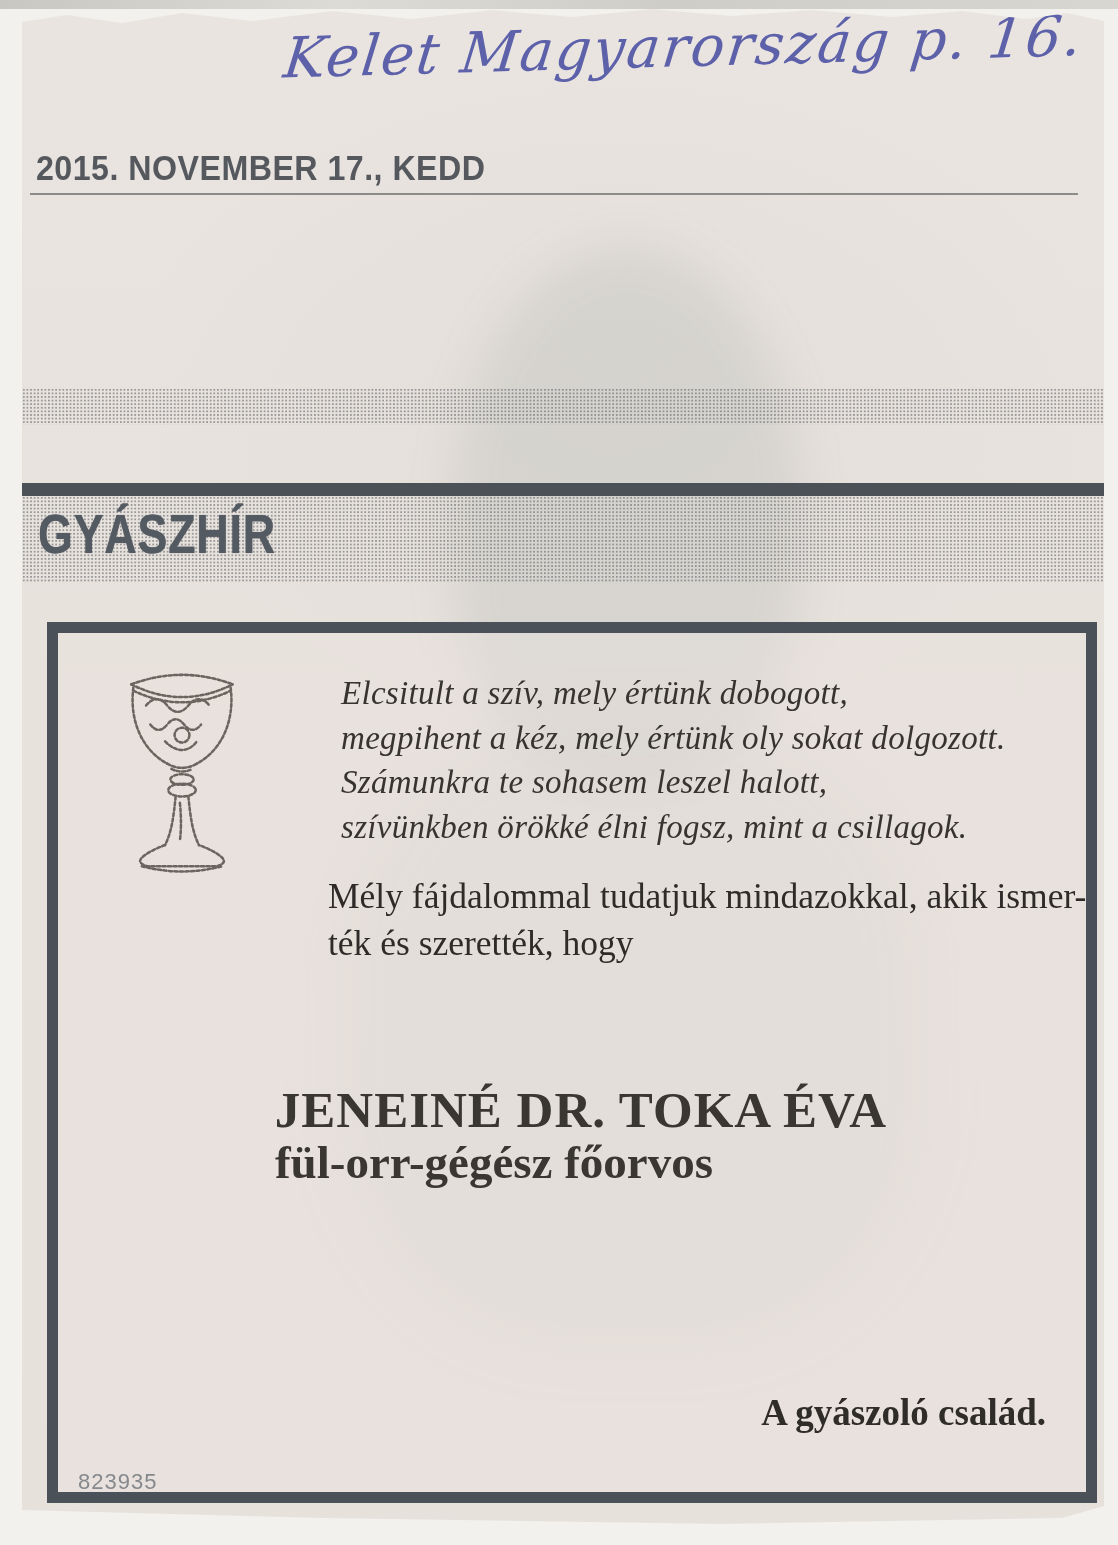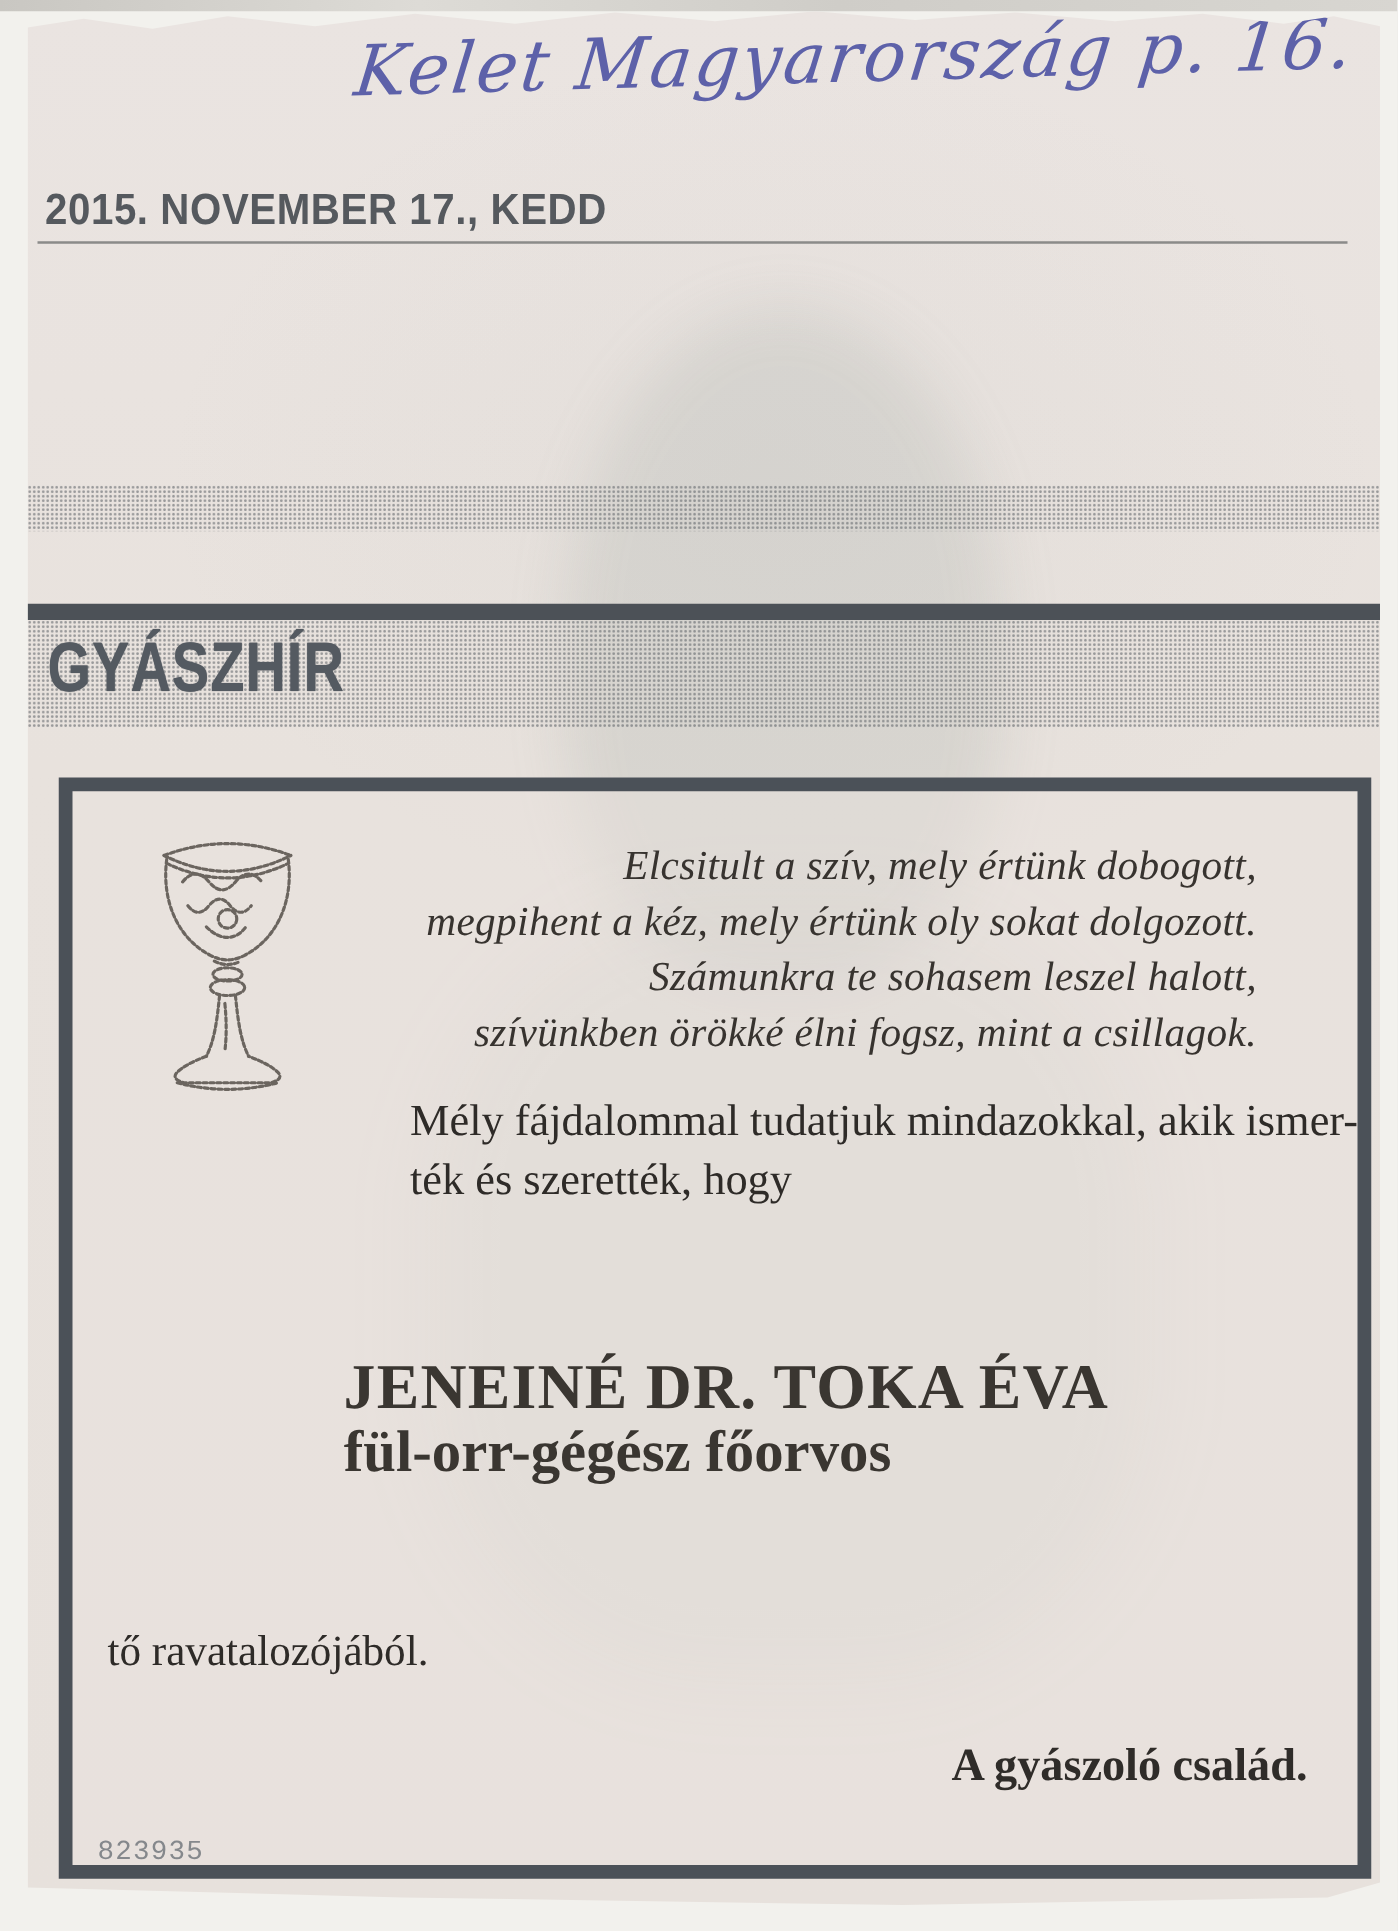--- a/index.html
+++ b/index.html
@@ -87,21 +87,20 @@
     background:rgba(232,226,221,0.45);
   }
   .chalice {
     position:absolute; left:58px; top:26px; width:132px; height:222px;
   }
   .poem {
     position:absolute; left:283px; top:38px;
     font-style:italic; font-size:33px; line-height:44.5px;
     color:#37332f; letter-spacing:0.3px;
     white-space:nowrap;
-    text-align:right;
   }
   .intro {
     position:absolute; left:270px; top:240px;
     font-size:35.5px; line-height:47px;
     color:#2e2b28;
     white-space:nowrap;
   }
   .deceased-name {
     position:absolute; left:0; top:448px; width:1028px;
     text-align:center;
@@ -121,21 +120,21 @@
     color:#2e2b28;
     white-space:nowrap;
   }
   .closing {
     position:absolute; right:40px; top:758px;
     font-weight:bold; font-size:37px;
     color:#2f2c29;
   }
   .ref-number {
     position:absolute; left:20px; top:836px;
-    font-family:Liberation Mono, monospace;
+    font-family:Liberation Sans, sans-serif;
     font-size:22px; color:#85888c; letter-spacing:1px;
   }
 </style>
 </head>
 <body>
 
 <div class="scan-top-strip"></div>
 
 <div class="paper">
 
@@ -191,21 +190,20 @@
 
     <div class="intro">
       <div>Mély fájdalommal tudatjuk mindazokkal, akik ismer-</div>
       <div>ték és szerették, hogy</div>
     </div>
 
     <div class="deceased-name">JENEINÉ DR. TOKA ÉVA</div>
     <div class="deceased-title">fül-orr-gégész főorvos</div>
 
     <div class="body-text">
-      <div>tő ravatalozójából.</div>
     </div>
 
     <div class="closing">A gyászoló család.</div>
 
     <div class="ref-number">823935</div>
   </div>
 
 </div>
 
 </body></html>

